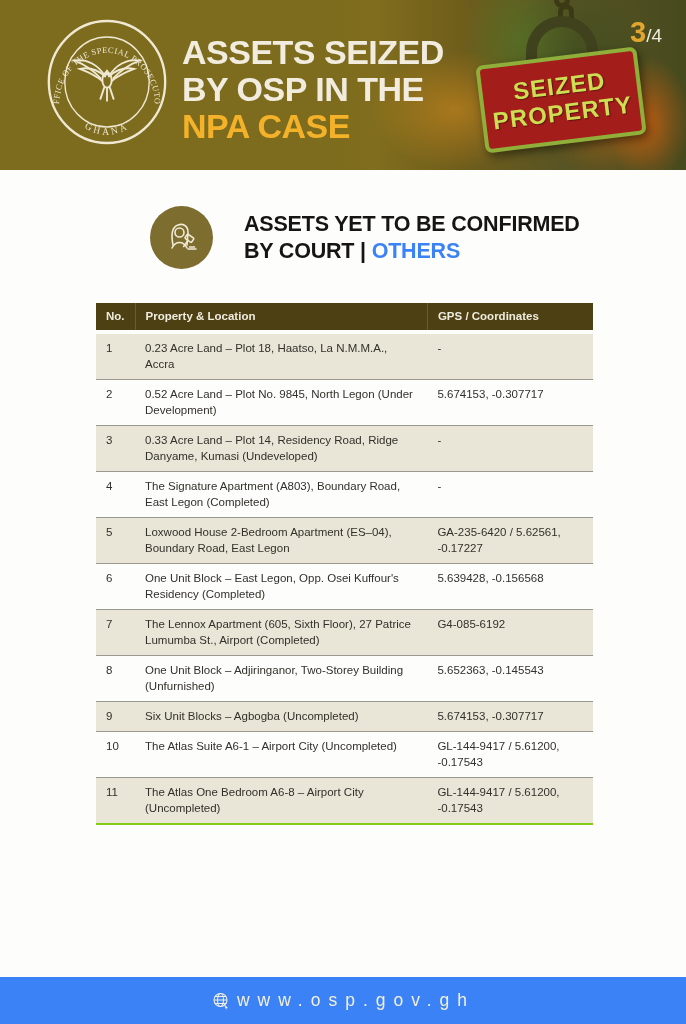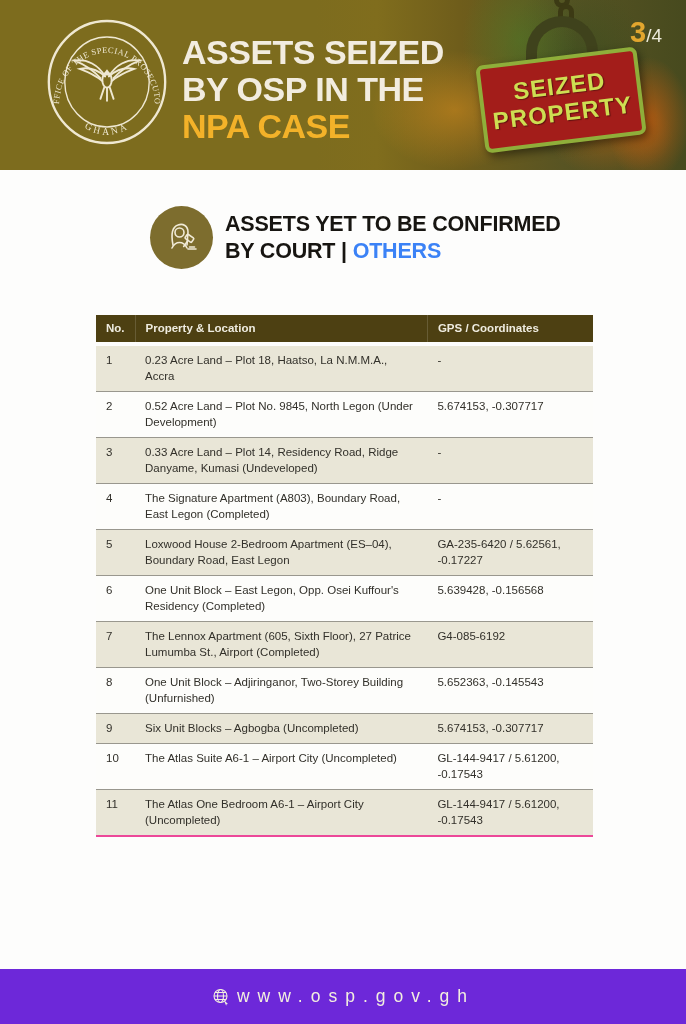--- a/index.html
+++ b/index.html
@@ -61,46 +61,46 @@
     color: #cede52; font-weight: bold; letter-spacing: 1px;
     text-shadow: 1px 1px 1px rgba(0,0,0,.4);
   }
   .tag-sign .t1 { font-size: 24px; line-height: 26px; }
   .tag-sign .t2 { font-size: 24px; line-height: 28px; }
 
   
   .section-head { position: absolute; left: 150px; top: 206px; display: flex; align-items: center; }
   .judge-badge { width: 63px; height: 63px; border-radius: 50%; background: #7d6d2e;
     display: flex; align-items: center; justify-content: center; flex: none; }
-  .section-title { margin-left: 12px; font-weight: bold; font-size: 21.5px;
+  .section-title { margin-left: 31px; font-weight: bold; font-size: 21.5px;
     line-height: 27px; color: #171511; letter-spacing: -0.2px; }
   .section-title .accent { color: #3b82f6; }
 
   
   .assets-table { position: absolute; left: 96px; top: 303px; width: 497px;
     border-collapse: collapse; font-size: 11.5px; color: #32302a; }
   .assets-table th {
     background: #4d4012; color: #efece0; font-weight: 600; text-align: left;
     padding: 7px 10px 8px 10px; font-size: 11.5px;
     border-bottom: 4px solid #fdfdfc;
   }
   .assets-table th + th { border-left: 1px solid rgba(255,255,255,.15); }
   .assets-table td { padding: 6px 10px 7px 10px; line-height: 16px; vertical-align: top; }
   .assets-table tbody tr { border-top: 1px solid #99978e; }
   .assets-table tbody tr:first-child { border-top: none; }
   .assets-table tbody tr.odd  { background: #e9e6d7; }
   .assets-table tbody tr.even { background: #fdfdfb; }
-  .assets-table { border-bottom: 2px solid #ec4899; margin-top: 12px; }
+  .assets-table { border-bottom: 2px solid #84cc16; }
   .col-no { width: 34px; }
   .col-prop { width: 296px; }
   .col-gps { width: 167px; }
 
   
-  .footer { position: absolute; left: 0; bottom: 0; width: 686px; height: 55px;
-    background: #6d28d9; display: flex; align-items: center; justify-content: center; }
+  .footer { position: absolute; left: 0; bottom: 0; width: 686px; height: 47px;
+    background: #3b82f6; display: flex; align-items: center; justify-content: center; }
   .footer .globe { margin-right: 6px; display: inline-flex; }
   .footer .url { color: #f3efdf; font-size: 17.5px; letter-spacing: 8px; }
 </style>
 </head>
 <body>
 
 <div class="page">
 
   <div class="banner">
 
@@ -227,21 +227,21 @@
           <td>Six Unit Blocks – Agbogba (Uncompleted)</td>
           <td>5.674153, -0.307717</td>
         </tr>
         <tr class="even">
           <td>10</td>
           <td>The Atlas Suite A6-1 – Airport City (Uncompleted)</td>
           <td>GL-144-9417 / 5.61200, -0.17543</td>
         </tr>
         <tr class="odd">
           <td>11</td>
-          <td>The Atlas One Bedroom A6-1 – Airport City (Uncompleted)</td>
+          <td>The Atlas One Bedroom A6-8 – Airport City (Uncompleted)</td>
           <td>GL-144-9417 / 5.61200, -0.17543</td>
         </tr>
       </tbody>
   </table>
 
   <div class="footer">
     <span class="globe">
       <svg width="20" height="20" viewBox="0 0 20 20" fill="none" stroke="#f3efdf" stroke-width="1.1">
         <circle cx="9.5" cy="9" r="6.5"></circle>
         <ellipse cx="9.5" cy="9" rx="3" ry="6.5"></ellipse>

